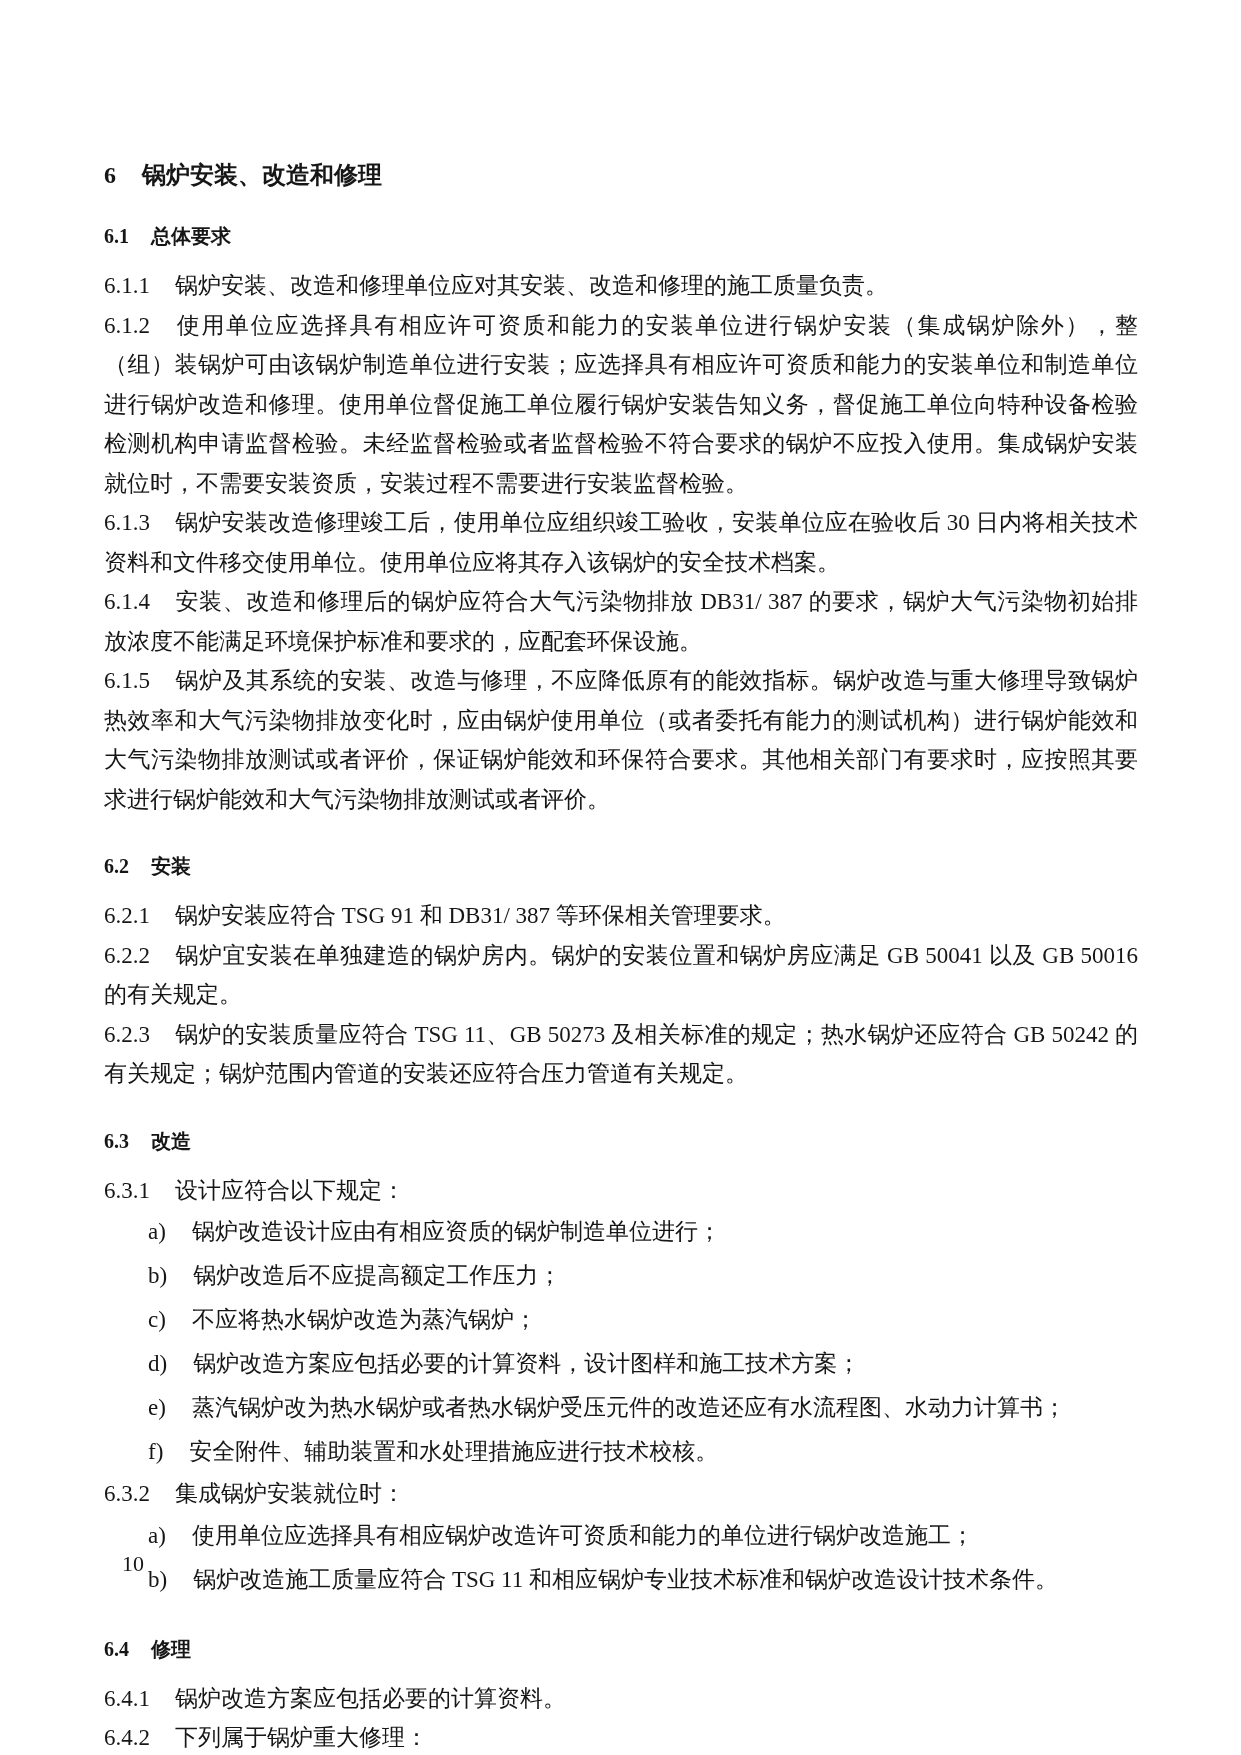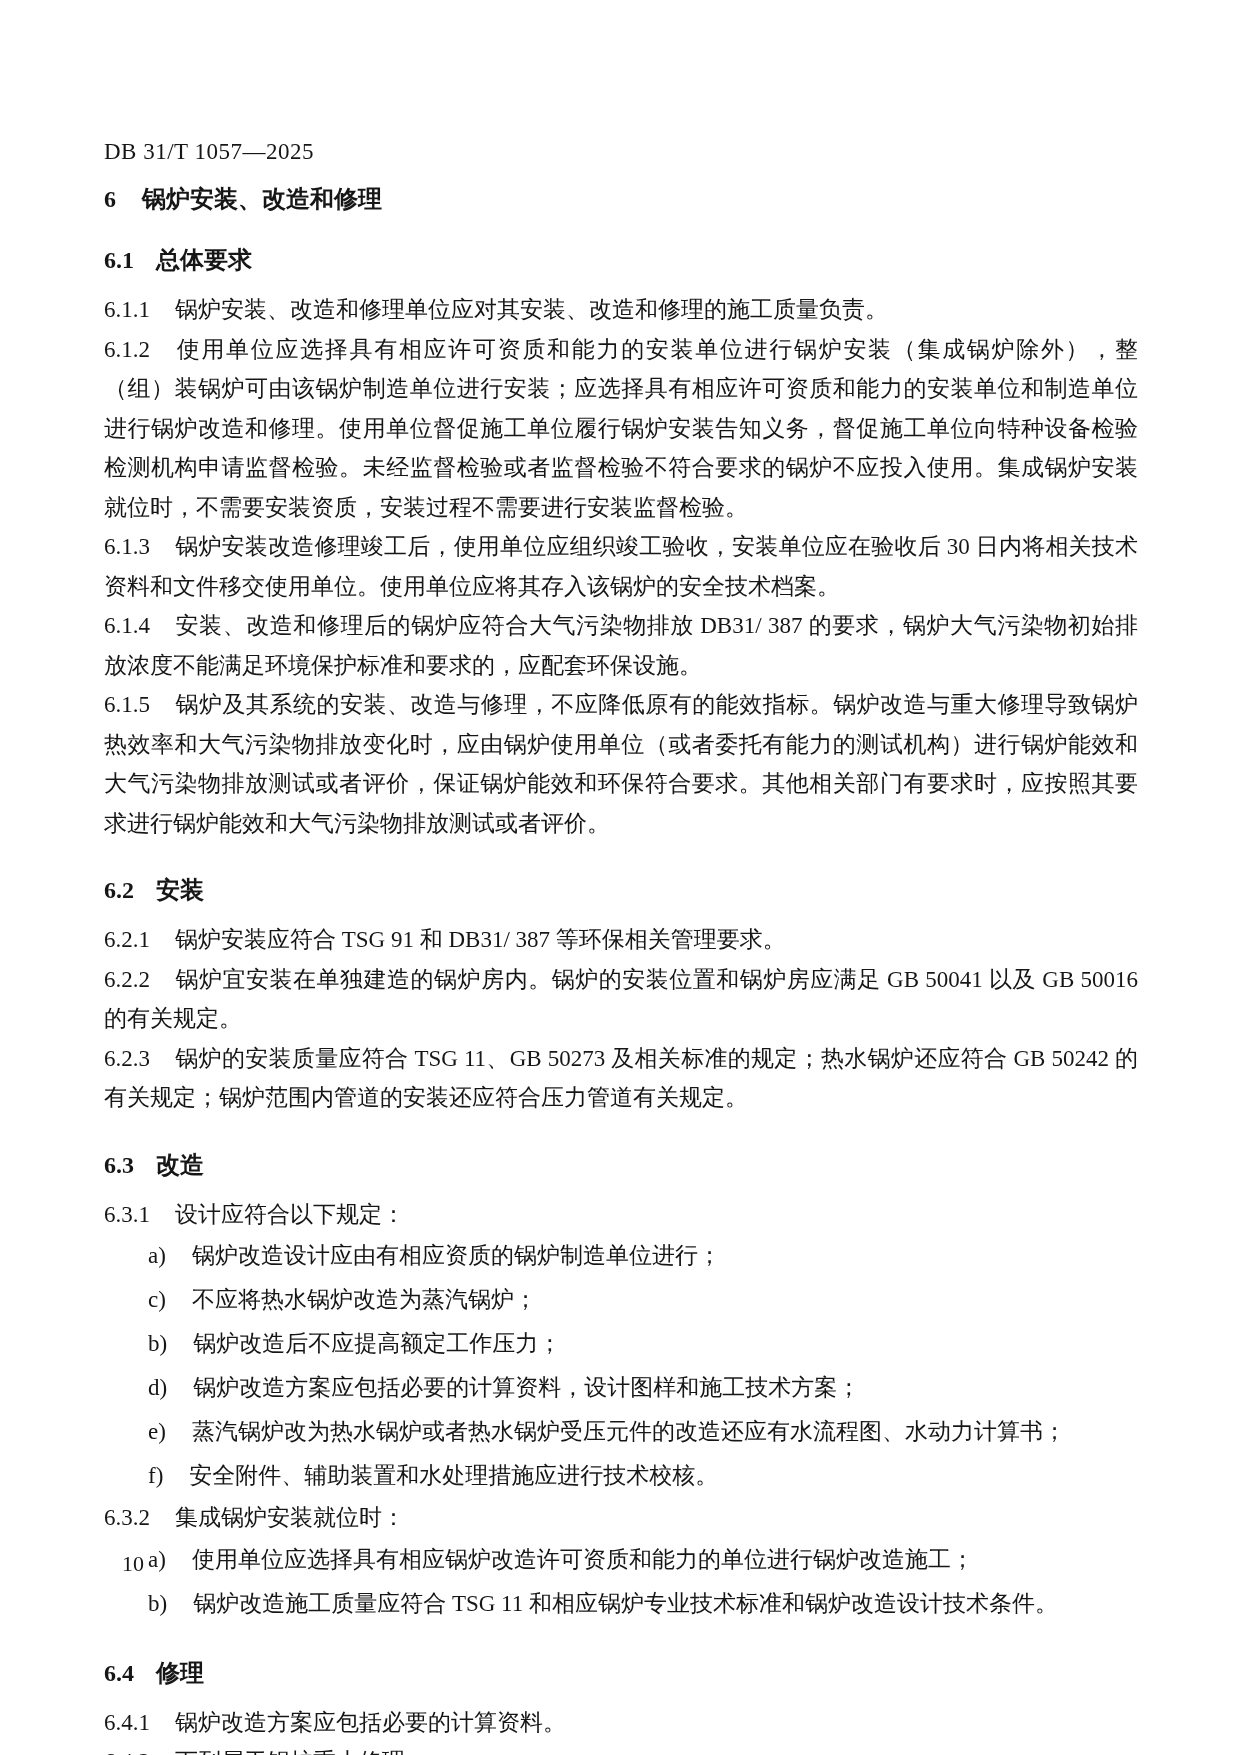--- a/index.html
+++ b/index.html
@@ -31,21 +31,21 @@
     margin: 0 0 2px 0;
   }
   .h1 {
     font-size: 24px;
     line-height: 27px;
     font-weight: 700;
     margin: 22px 0 18px 0;
   }
   .h1 .num { margin-right: 26px; }
   .h2 {
-    font-size: 24px;
+    font-size: 20px;
     line-height: 27px;
     font-weight: 700;
     margin: 34px 0 16px 0;
   }
   .h2 .num { margin-right: 22px; }
   .para {
     font-size: 23px;
     line-height: 39.5px;
     margin: 0;
     text-align: justify;
@@ -66,21 +66,20 @@
     font-size: 22px;
     line-height: 24px;
   }
 </style>
 </head>
 <body>
 
 <div class="page">
   <div class="content">
 
-    <div class="doc-header">DB 31/T 1057—2025</div>
 
     <div class="h1">
       <span class="num">6</span><span>锅炉安装、改造和修理</span>
     </div>
 
     <div class="h2">
       <span class="num">6.1</span><span>总体要求</span>
     </div>
 
     <p class="para">
@@ -117,24 +116,24 @@
       <span class="num">6.3</span><span>改造</span>
     </div>
 
     <p class="para">
       <span class="num">6.3.1</span><span>设计应符合以下规定：</span>
     </p>
     <p class="li">
       <span class="num">a)</span><span>锅炉改造设计应由有相应资质的锅炉制造单位进行；</span>
     </p>
     <p class="li">
-      <span class="num">c)</span><span>不应将热水锅炉改造为蒸汽锅炉；</span>
+      <span class="num">b)</span><span>锅炉改造后不应提高额定工作压力；</span>
     </p>
     <p class="li">
-      <span class="num">b)</span><span>锅炉改造后不应提高额定工作压力；</span>
+      <span class="num">c)</span><span>不应将热水锅炉改造为蒸汽锅炉；</span>
     </p>
     <p class="li">
       <span class="num">d)</span><span>锅炉改造方案应包括必要的计算资料，设计图样和施工技术方案；</span>
     </p>
     <p class="li">
       <span class="num">e)</span><span>蒸汽锅炉改为热水锅炉或者热水锅炉受压元件的改造还应有水流程图、水动力计算书；</span>
     </p>
     <p class="li">
       <span class="num">f)</span><span>安全附件、辅助装置和水处理措施应进行技术校核。</span>
     </p>

